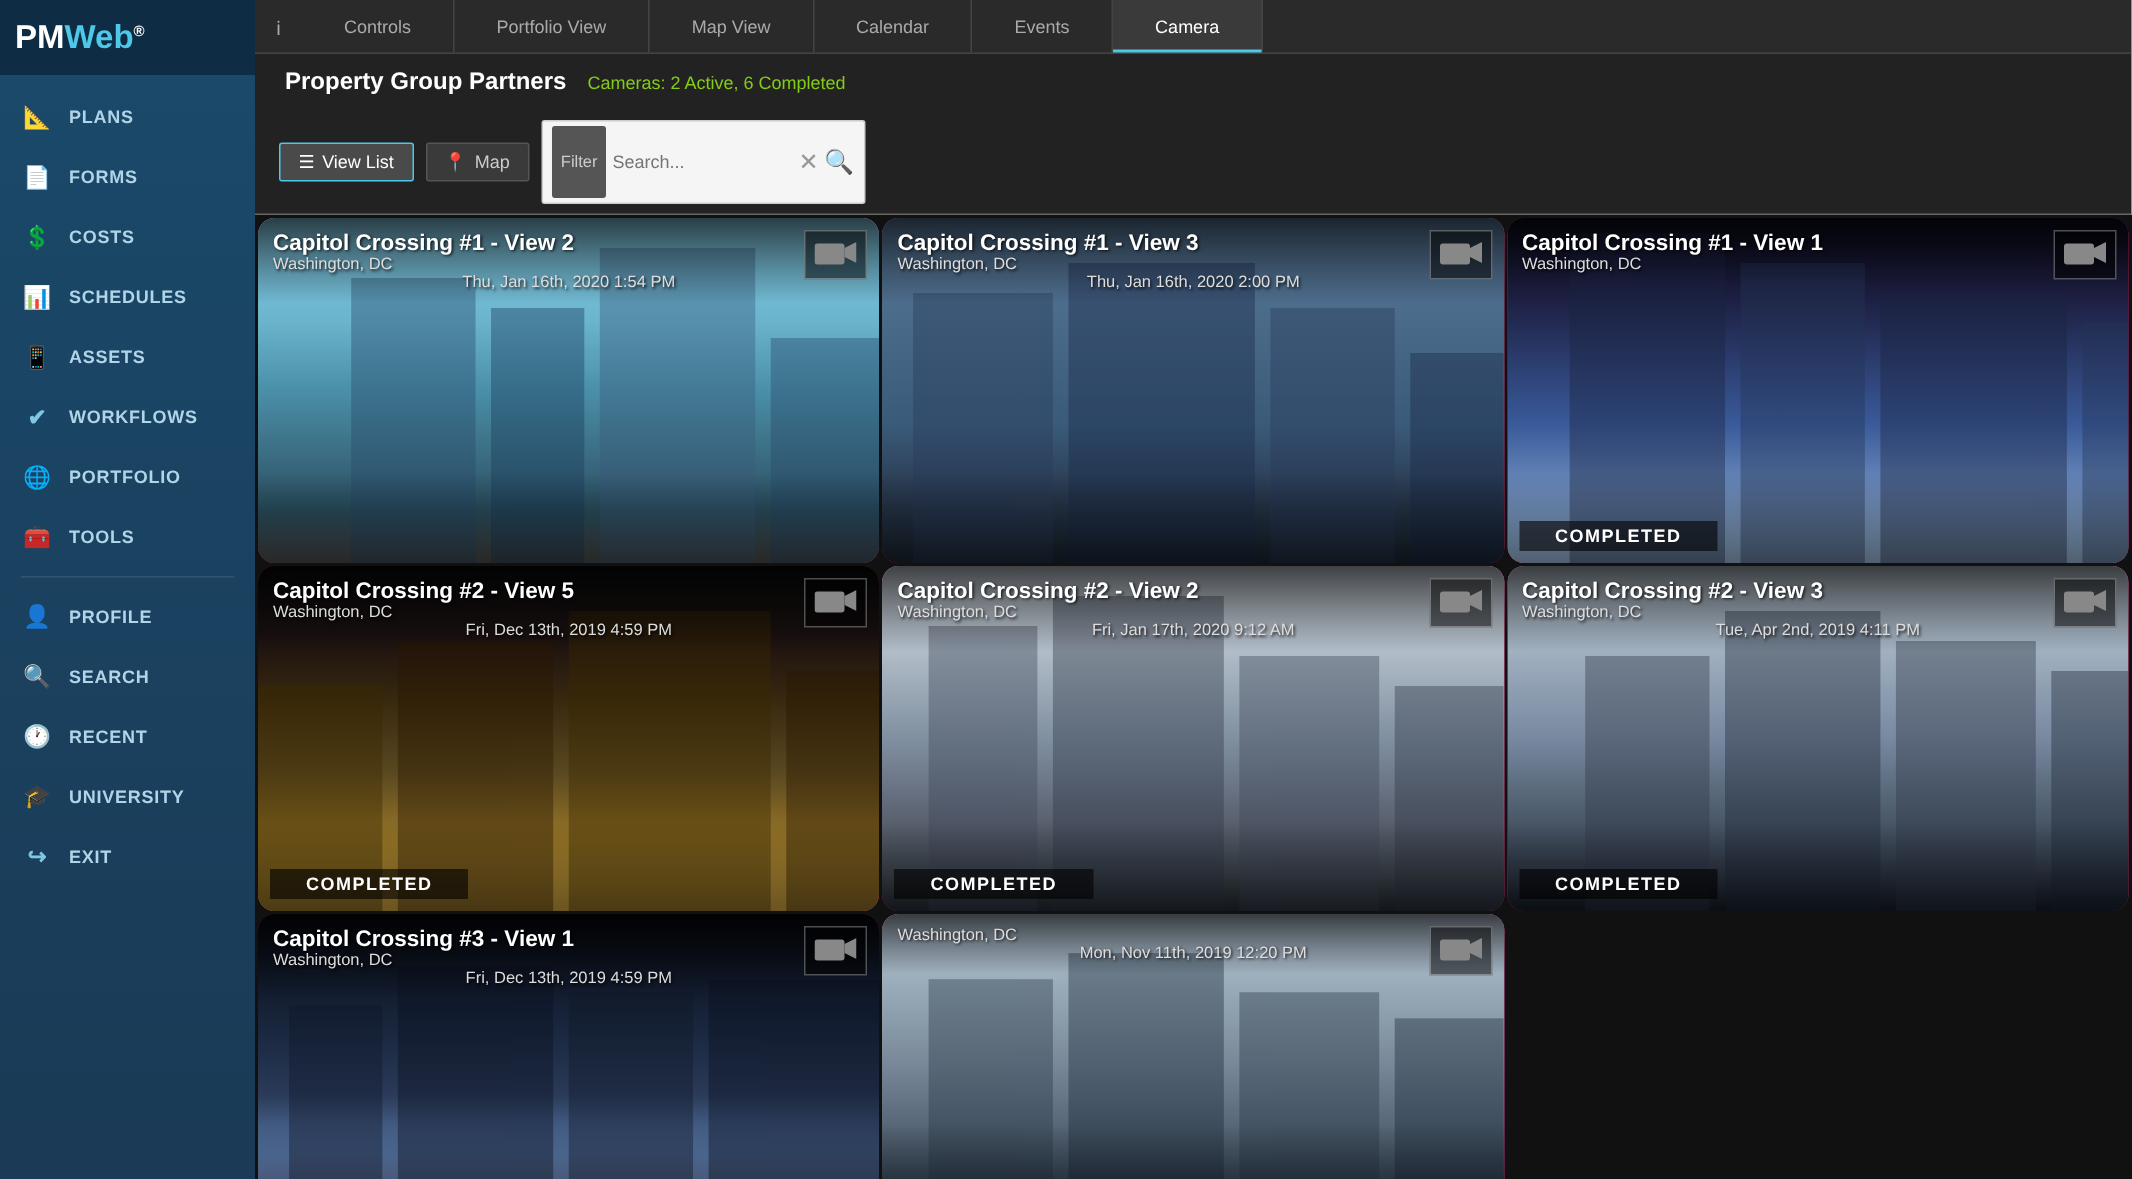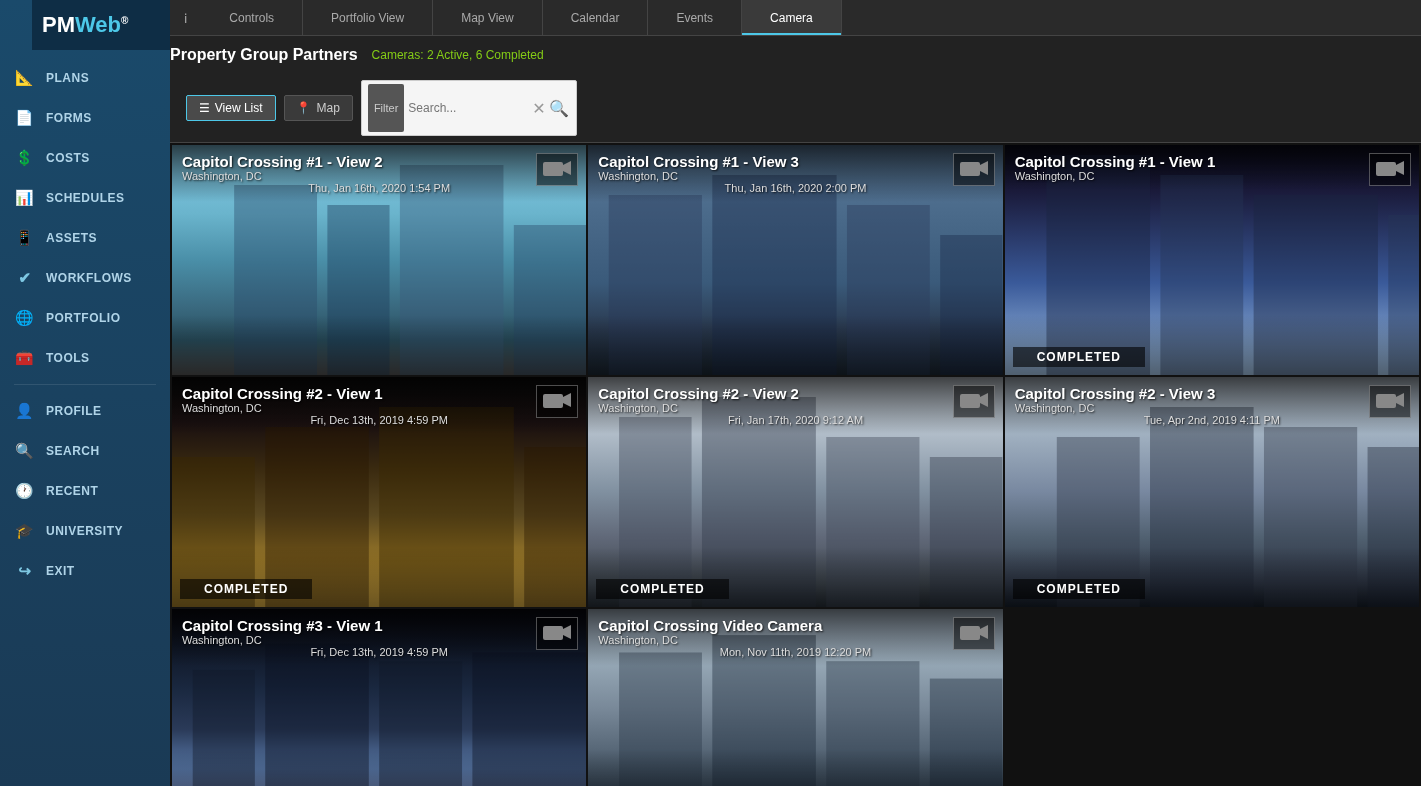--- a/index.html
+++ b/index.html
@@ -13,21 +13,20 @@
       display: flex;
       flex-direction: column;
       padding: 0;
       height: 786px;
     }
     #logo-area {
       padding: 12px 10px;
       background: #0e2d45;
       display: flex;
       align-items: flex-start;
-      margin-left: 32px;
     }
     .logo-text {
       font-size: 22px;
       font-weight: bold;
       color: white;
     }
     .logo-text span.pm { color: white; }
     .logo-text span.web { color: #4dc8e8; }
     .sidebar-nav {
       display: flex;
@@ -105,21 +104,21 @@
     }
     .top-nav-info {
       padding: 0 14px;
       color: #aaa;
       font-size: 13px;
     }
 
     
     #property-header {
       background: #222;
-      padding: 10px 0;
+      padding: 10px 20px;
       display: flex;
       align-items: center;
       gap: 14px;
     }
     #property-title {
       font-size: 16px;
       font-weight: bold;
       color: white;
     }
     #camera-status {
@@ -184,20 +183,21 @@
       gap: 2px;
       padding: 2px;
     }
     .camera-card {
       position: relative;
       background: #be185d;
       overflow: hidden;
       cursor: pointer;
       min-height: 200px;
       height: 230px;
+      border-radius: 11px;
     }
     .camera-bg {
       width: 100%;
       height: 100%;
       position: absolute;
       top: 0;
       left: 0;
     }
     .camera-info {
       position: absolute;
@@ -428,21 +428,21 @@
       <div class="camera-card">
         <div class="camera-bg" style="background: linear-gradient(180deg, #0a0a0a 0%, #1a1010 20%, #3a2a10 40%, #5a4820 60%, #9a7828 80%, #d4a840 100%); position:absolute;top:0;left:0;width:100%;height:100%;">
           <svg width="100%" height="100%" viewBox="0 0 400 230" preserveAspectRatio="none" style="position:absolute;top:0;left:0;opacity:0.4;">
     <rect x="0" y="80" width="80" height="150" fill="#3a2800"></rect>
             <rect x="90" y="50" width="100" height="180" fill="#2a1800"></rect>
             <rect x="200" y="30" width="130" height="200" fill="#3a2800"></rect>
             <rect x="340" y="70" width="80" height="160" fill="#2a1800"></rect>
   </svg>
         </div>
         <div class="camera-info">
-    <div class="camera-name">Capitol Crossing #2 - View 1</div>
+    <div class="camera-name">Capitol Crossing #2 - View 5</div>
     <div class="camera-location">Washington, DC</div>
     <div class="camera-date">Fri, Dec 13th, 2019 4:59 PM</div>
   </div>
         <div class="camera-icon"><svg width="28" height="20" viewBox="0 0 28 20">
             <rect x="0" y="4" width="20" height="14" rx="2" fill="#888"></rect>
             <polygon points="20,7 28,3 28,17 20,13" fill="#888"></polygon>
           </svg></div>
         <div class="completed-badge">COMPLETED</div>
       </div>
       <div class="camera-card">
@@ -507,21 +507,20 @@
       <div class="camera-card camera-card-last-row">
         <div class="camera-bg" style="background: linear-gradient(180deg, #b8c8d8 0%, #98aab8 25%, #788898 50%, #586878 70%, #384858 90%, #182838 100%); position:absolute;top:0;left:0;width:100%;height:100%;">
           <svg width="100%" height="100%" viewBox="0 0 400 230" preserveAspectRatio="none" style="position:absolute;top:0;left:0;opacity:0.4;">
     <rect x="30" y="50" width="80" height="180" fill="#2a3848"></rect>
             <rect x="120" y="30" width="100" height="200" fill="#1a2838"></rect>
             <rect x="230" y="60" width="90" height="170" fill="#2a3848"></rect>
             <rect x="330" y="80" width="70" height="150" fill="#1a2838"></rect>
   </svg>
         </div>
         <div class="camera-info">
-    <div class="camera-name">Capitol Crossing Video Camera</div>
     <div class="camera-location">Washington, DC</div>
     <div class="camera-date">Mon, Nov 11th, 2019 12:20 PM</div>
   </div>
         <div class="camera-icon"><svg width="28" height="20" viewBox="0 0 28 20">
             <rect x="0" y="4" width="20" height="14" rx="2" fill="#888"></rect>
             <polygon points="20,7 28,3 28,17 20,13" fill="#888"></polygon>
           </svg></div>
       </div>
     </div>
 </div>

